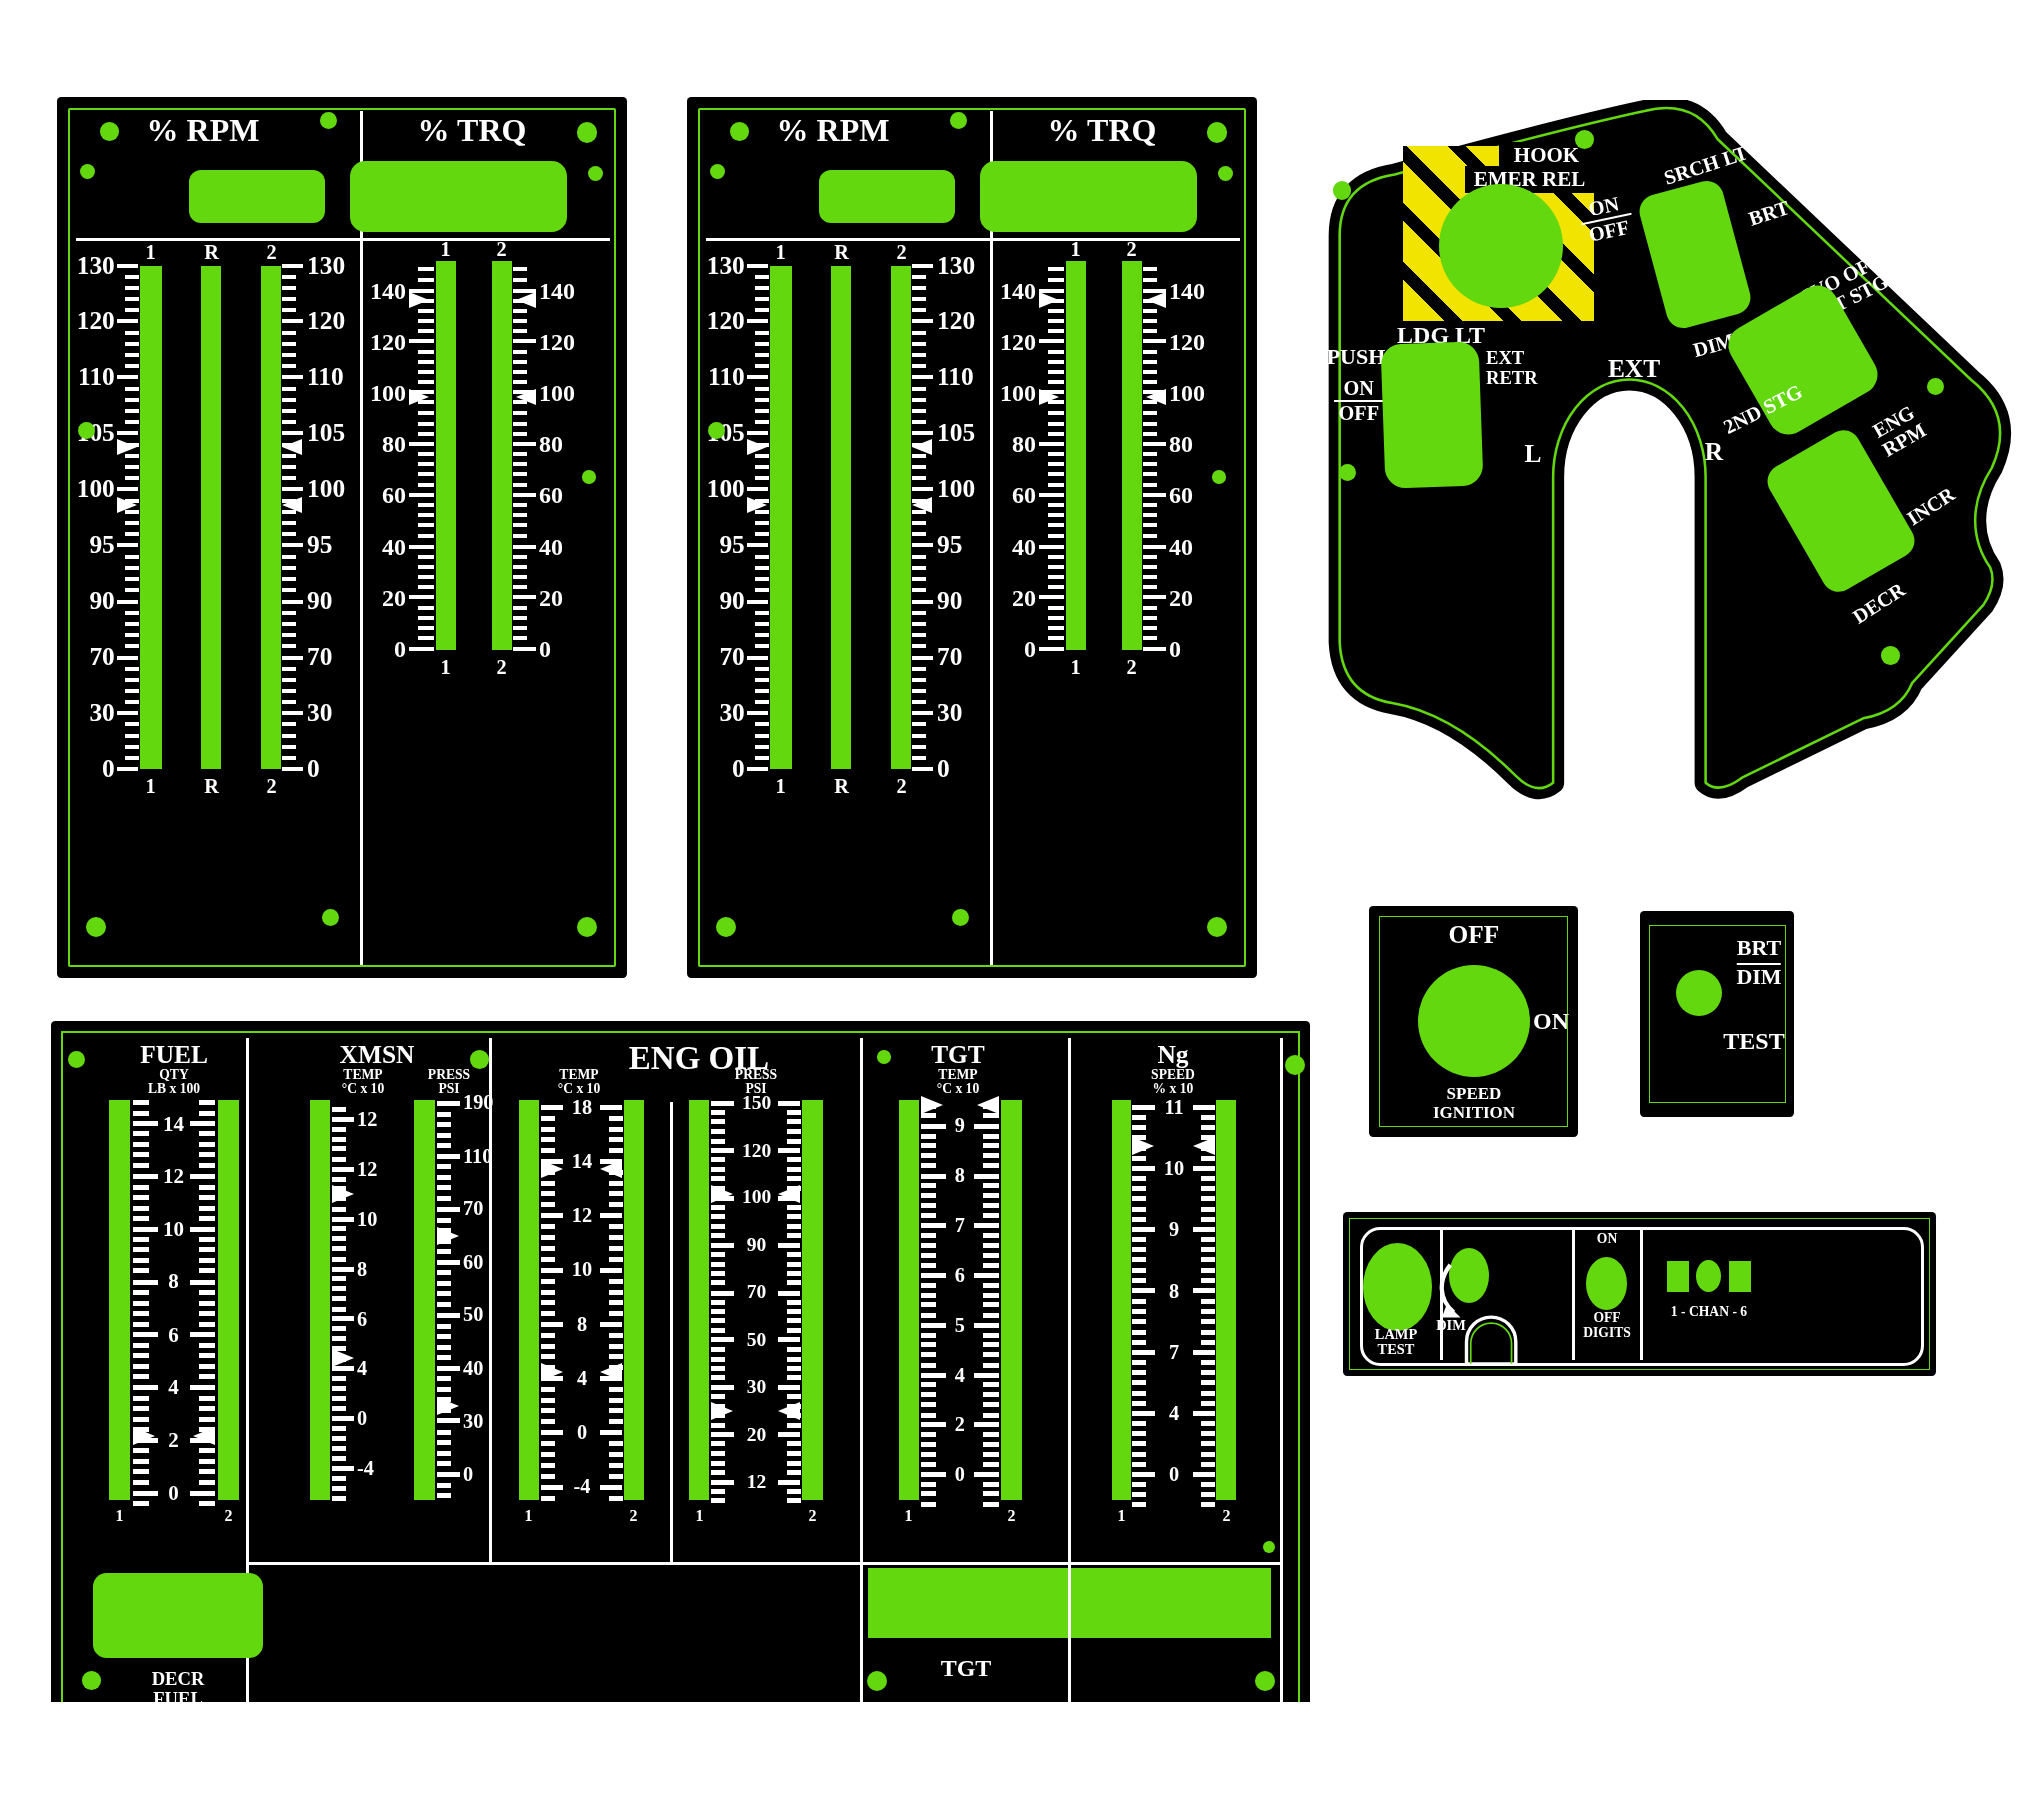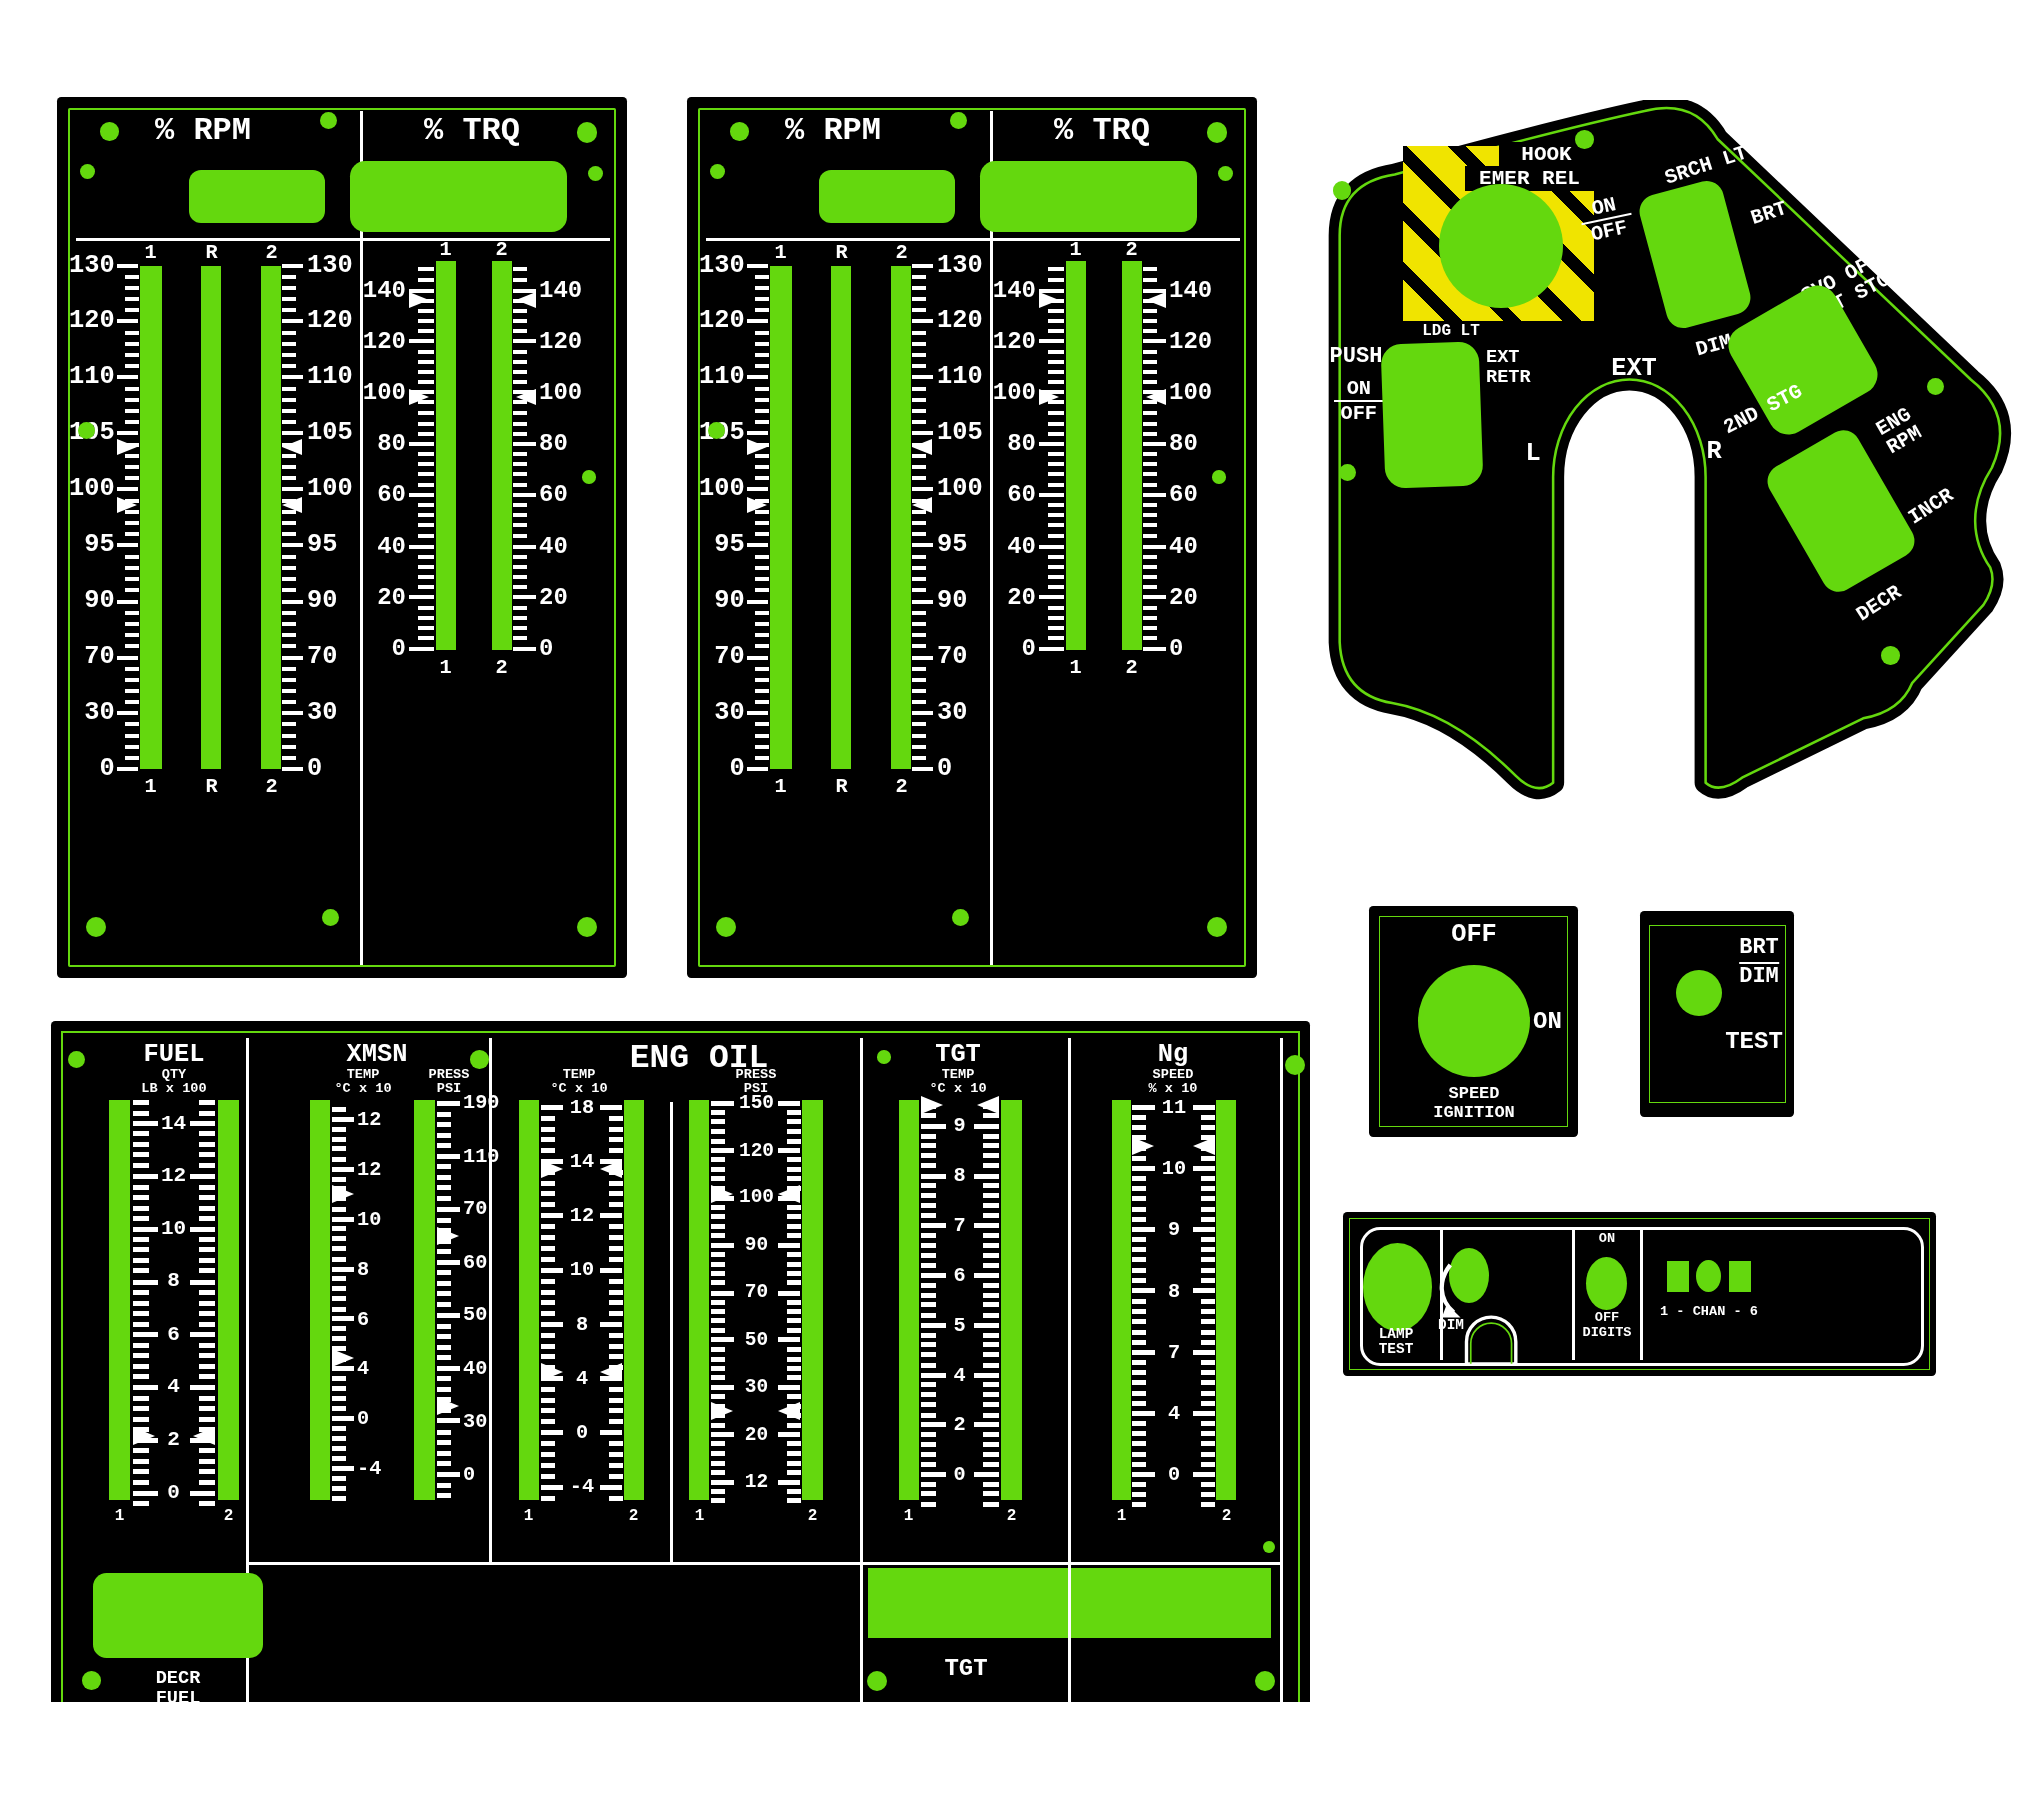--- a/index.html
+++ b/index.html
@@ -1,17 +1,17 @@
 <!DOCTYPE html>
 <html style="font-size:13.6px"><head>
 <meta charset="utf-8">
 <style>
   html,body{margin:0;padding:0;background:#fff;}
   #canvas{position:relative;width:2034px;height:1702px;background:#fff;overflow:hidden;
-          font-family:Liberation Mono, monospace;font-weight:bold;color:#fff;}
+          font-family:Liberation Serif, serif;font-weight:bold;color:#fff;}
   .abs{position:absolute;}
   .panel{position:absolute;background:#000;border-radius:4.2px;}
   .inset{position:absolute;inset:11px;border:2.5px solid var(--green);pointer-events:none;border-radius:1.7px;}
   .dot{position:absolute;background:var(--green);border-radius:50%;}
   .win{position:absolute;background:var(--green);}
   .wline{position:absolute;background:#fff;}
   .t{position:absolute;color:#fff;font-weight:bold;white-space:nowrap;}
   .ctr{transform:translateX(-50%);text-align:center;}
   :root{--green:#64d80e;--yellow:#f0e400;}
 </style>
@@ -559,21 +559,21 @@
     </div>
     <div class="abs" style="left:476px;top:340px;width:102px;height:142px;background:var(--green);border-radius:17px;transform:rotate(-30deg);"></div>
     <div class="t ctr" style="left:617px;top:395px;font-size:20.3px;transform:translateX(-50%) rotate(-33deg);">INCR</div>
     <div class="t ctr" style="left:565px;top:492px;font-size:20.3px;transform:translateX(-50%) rotate(-33deg);">DECR</div>
 
     <div class="t ctr" style="left:42px;top:244px;font-size:22px;">PUSH</div>
     <div class="t" style="left:20.3px;top:277px;width:49px;text-align:center;font-size:20.3px;">
       <div style="border-bottom:2.5px solid #fff;">ON</div>
       <div>OFF</div>
     </div>
-    <div class="t ctr" style="left:137px;top:222px;font-size:16px;">LDG LT</div>
+    <div class="t ctr" style="left:127px;top:222px;font-size:24px;">LDG LT</div>
     <div class="abs" style="left:69px;top:243px;width:98px;height:144px;background:var(--green);border-radius:20.3px;transform:rotate(-2deg);"></div>
     <div class="t" style="left:172px;top:248px;font-size:18.6px;line-height:20.3px;">
       <div>EXT</div>
       <div>RETR</div>
     </div>
 
     <div class="t ctr" style="left:320px;top:254px;font-size:25.4px;">EXT</div>
     <div class="t ctr" style="left:219px;top:339px;font-size:25.4px;">L</div>
     <div class="t ctr" style="left:400px;top:337px;font-size:25.4px;">R</div>
 

